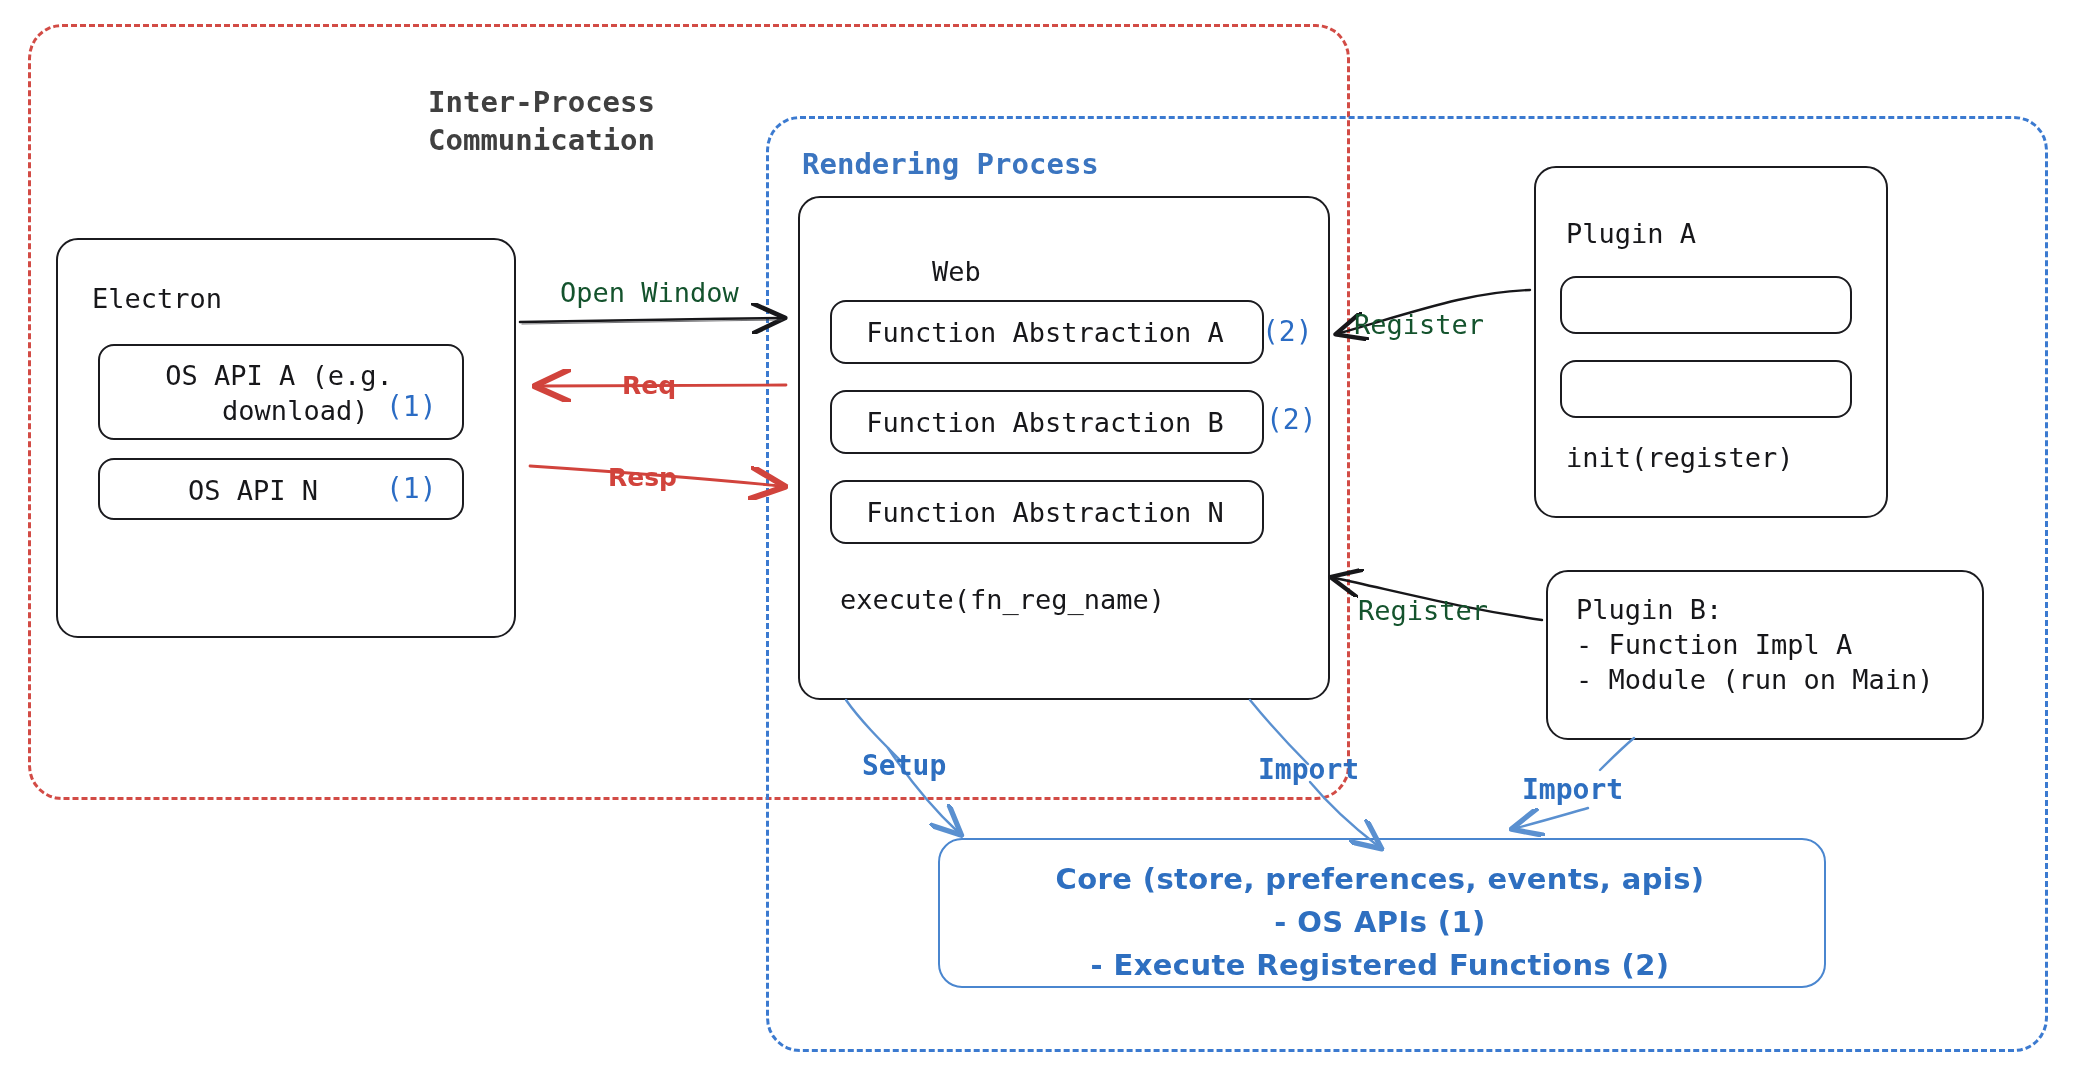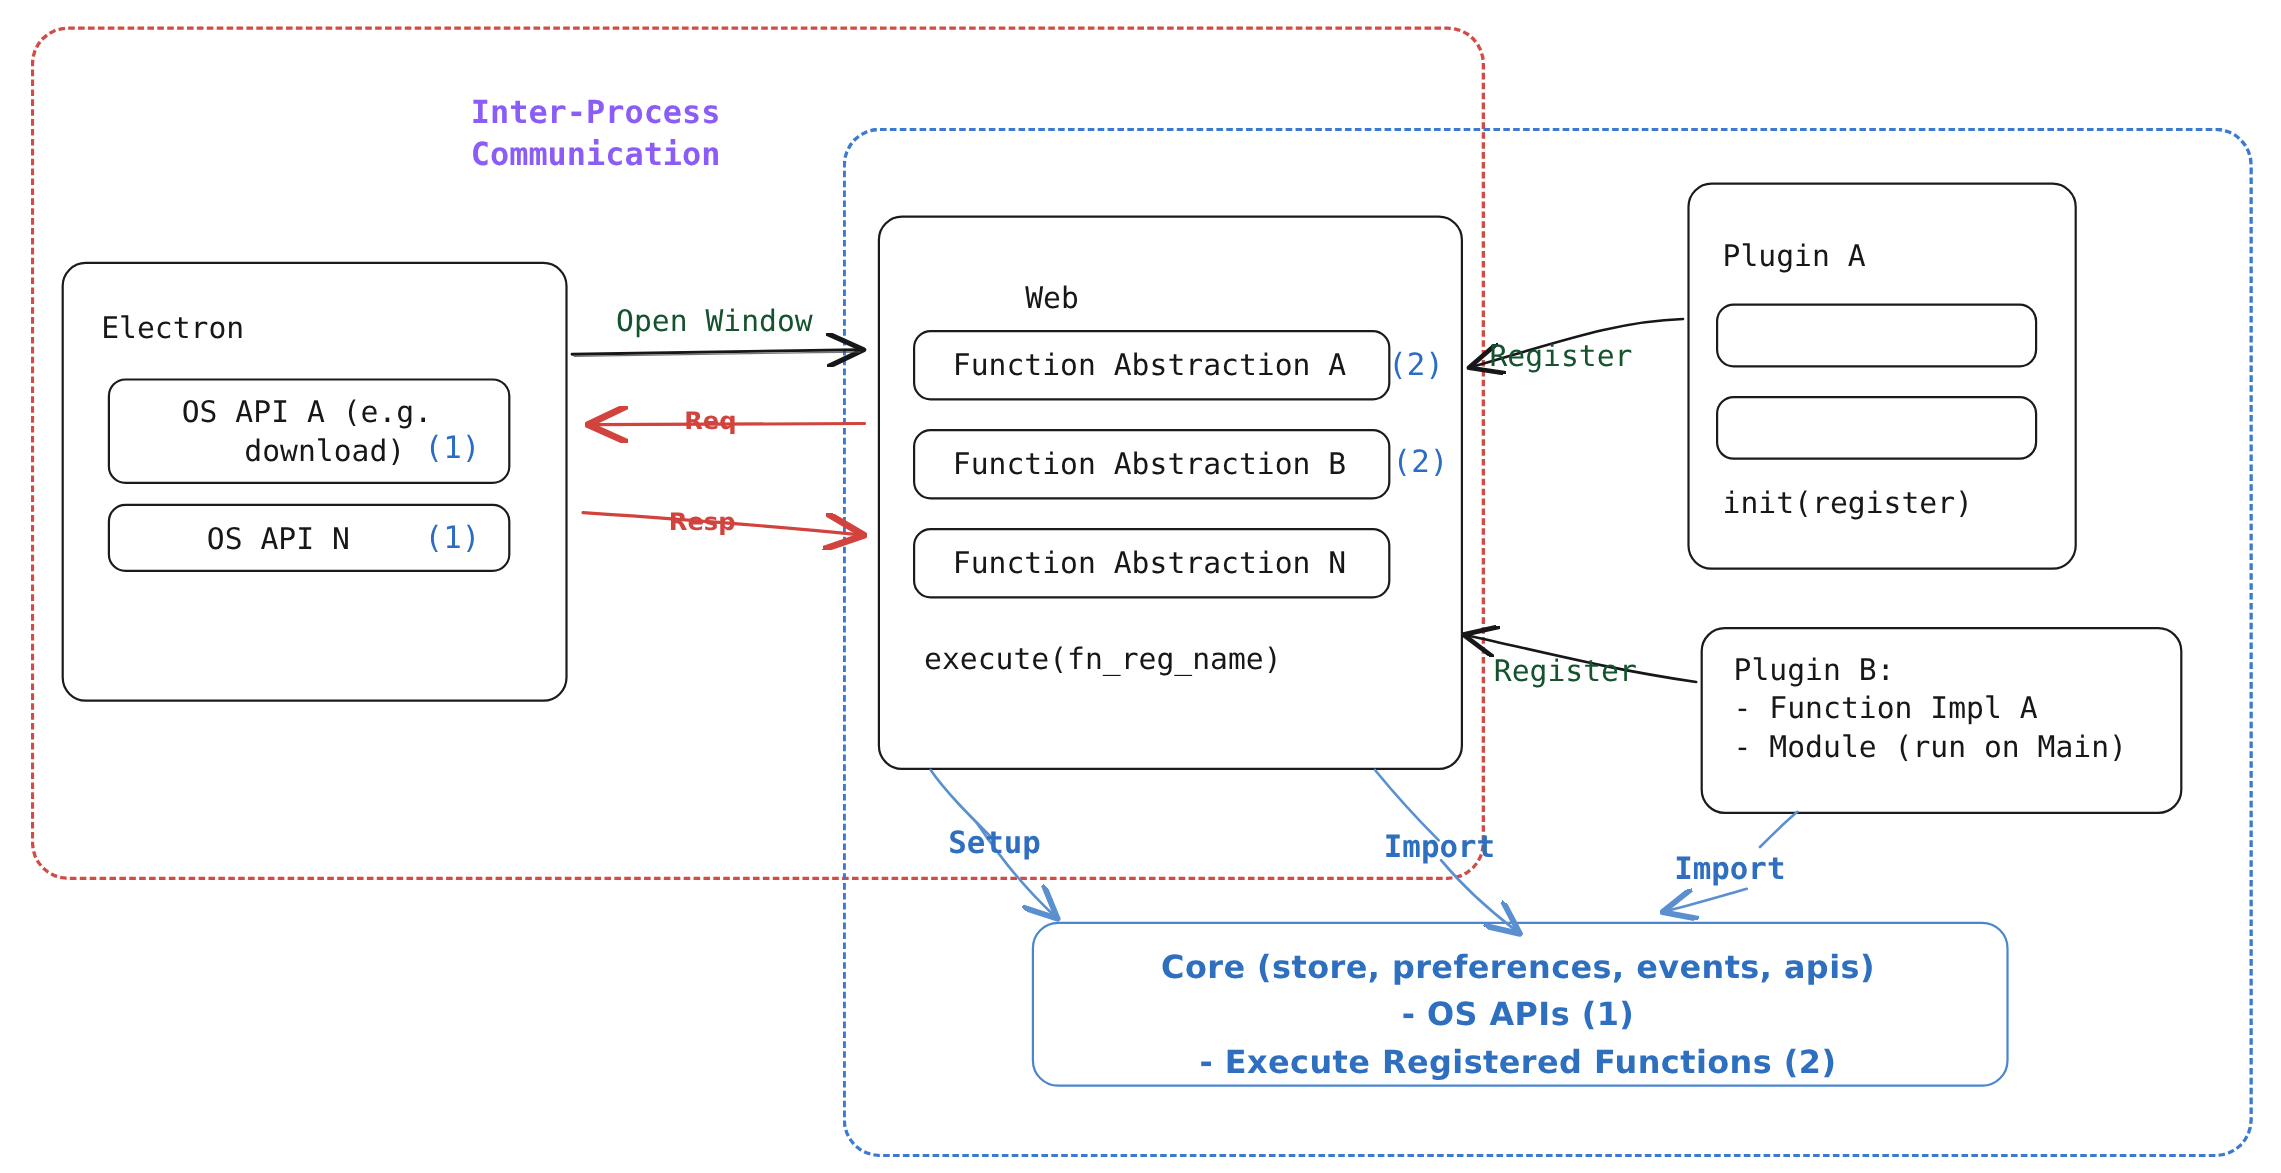--- a/index.html
+++ b/index.html
@@ -18,21 +18,21 @@
   }
   #render-region{
     left:766px;top:116px;width:1276px;height:930px;
     border:3px dashed #3b7ad0;border-radius:34px;
   }
   .region-label{
     position:absolute;white-space:pre;line-height:1.30;
     font-family:"DejaVu Sans Mono","Liberation Mono",monospace;
   }
   #ipc-label{
-    left:428px;top:84px;color:#8b5cf6;font-size:29px;font-weight:600;
+    left:428px;top:84px;color:#404040;font-size:29px;font-weight:600;
   }
   #render-label{
     left:802px;top:146px;color:#3b75c0;font-size:29px;font-weight:600;
   }
 
   
   .box{position:absolute;border:2.5px solid #1b1b1f;border-radius:22px;background:#ffffff;}
   .inner-box{position:absolute;border:2.2px solid #1b1b1f;border-radius:16px;background:#ffffff;}
   .core-box{position:absolute;border:2.5px solid #4a86cf;border-radius:24px;background:#ffffff;}
 
@@ -48,21 +48,21 @@
   }
 
   
   .alabel{
     position:absolute;white-space:pre;
     font-family:"DejaVu Sans Mono","Liberation Mono",monospace;
     font-size:27px;line-height:1.28;
   }
   .alabel.black{color:#14532d;}
   .alabel.red{
-    color:#d1433c;font-weight:700;font-size:22px;
+    color:#d1433c;font-weight:700;font-size:25px;
     font-family:"DejaVu Sans","Liberation Sans",sans-serif;
   }
   .alabel.blue{color:#2e6fc0;font-weight:700;font-size:28px;}
 
   
   .core-text{
     position:absolute;white-space:pre;text-align:center;color:#2e6fc0;
     font-family:"DejaVu Sans","Liberation Sans",sans-serif;
     font-weight:700;font-size:29px;line-height:1.48;letter-spacing:.4px;
   }
@@ -72,20 +72,21 @@
 </head>
 <body>
 
 <div id="stage">
 
   <div class="region" id="ipc-region"></div>
   <div class="region" id="render-region"></div>
 
   <div class="region-label" id="ipc-label">Inter-Process
 Communication</div>
+  <div class="region-label" id="render-label">Rendering Process</div>
 
   <div class="box" style="left:56px;top:238px;width:456px;height:396px;"></div>
   <div class="btxt" style="left:92px;top:281px;">Electron</div>
 
   <div class="inner-box" style="left:98px;top:344px;width:362px;height:92px;"></div>
   <div class="btxt ctr" style="left:98px;top:358px;width:362px;">OS API A (e.g.
   download)</div>
   <div class="blue-num" style="left:386px;top:390px;">(1)</div>
 
   <div class="inner-box" style="left:98px;top:458px;width:362px;height:58px;"></div>

